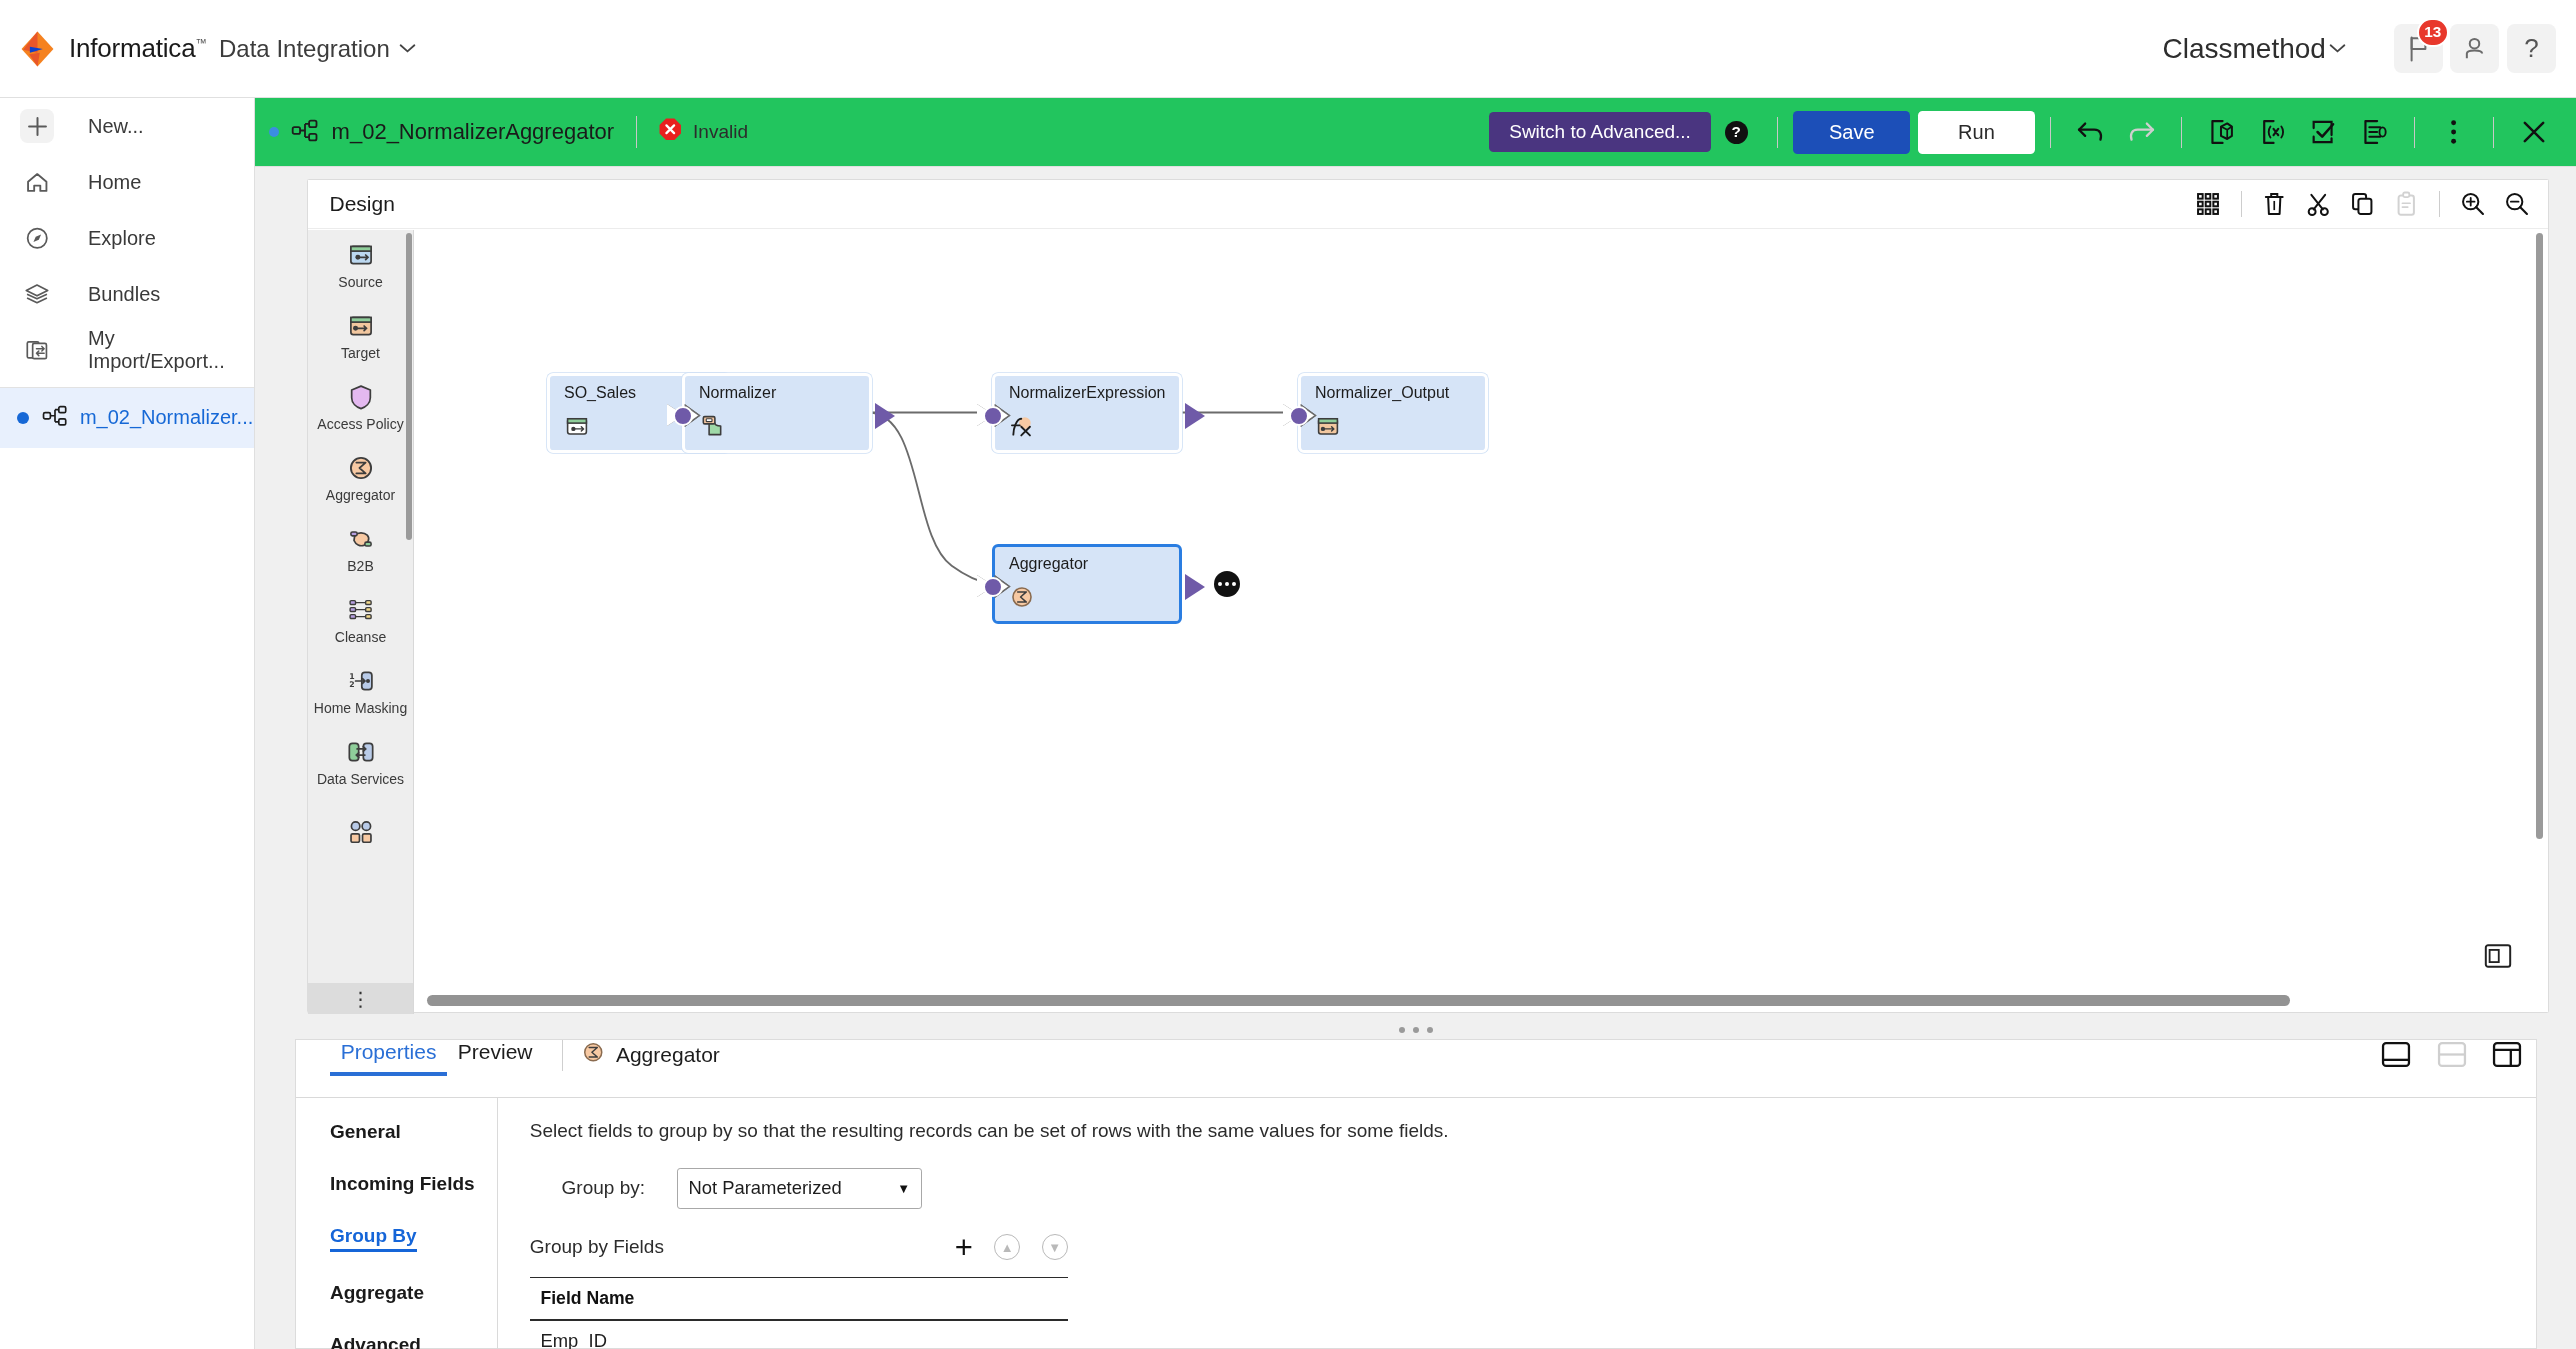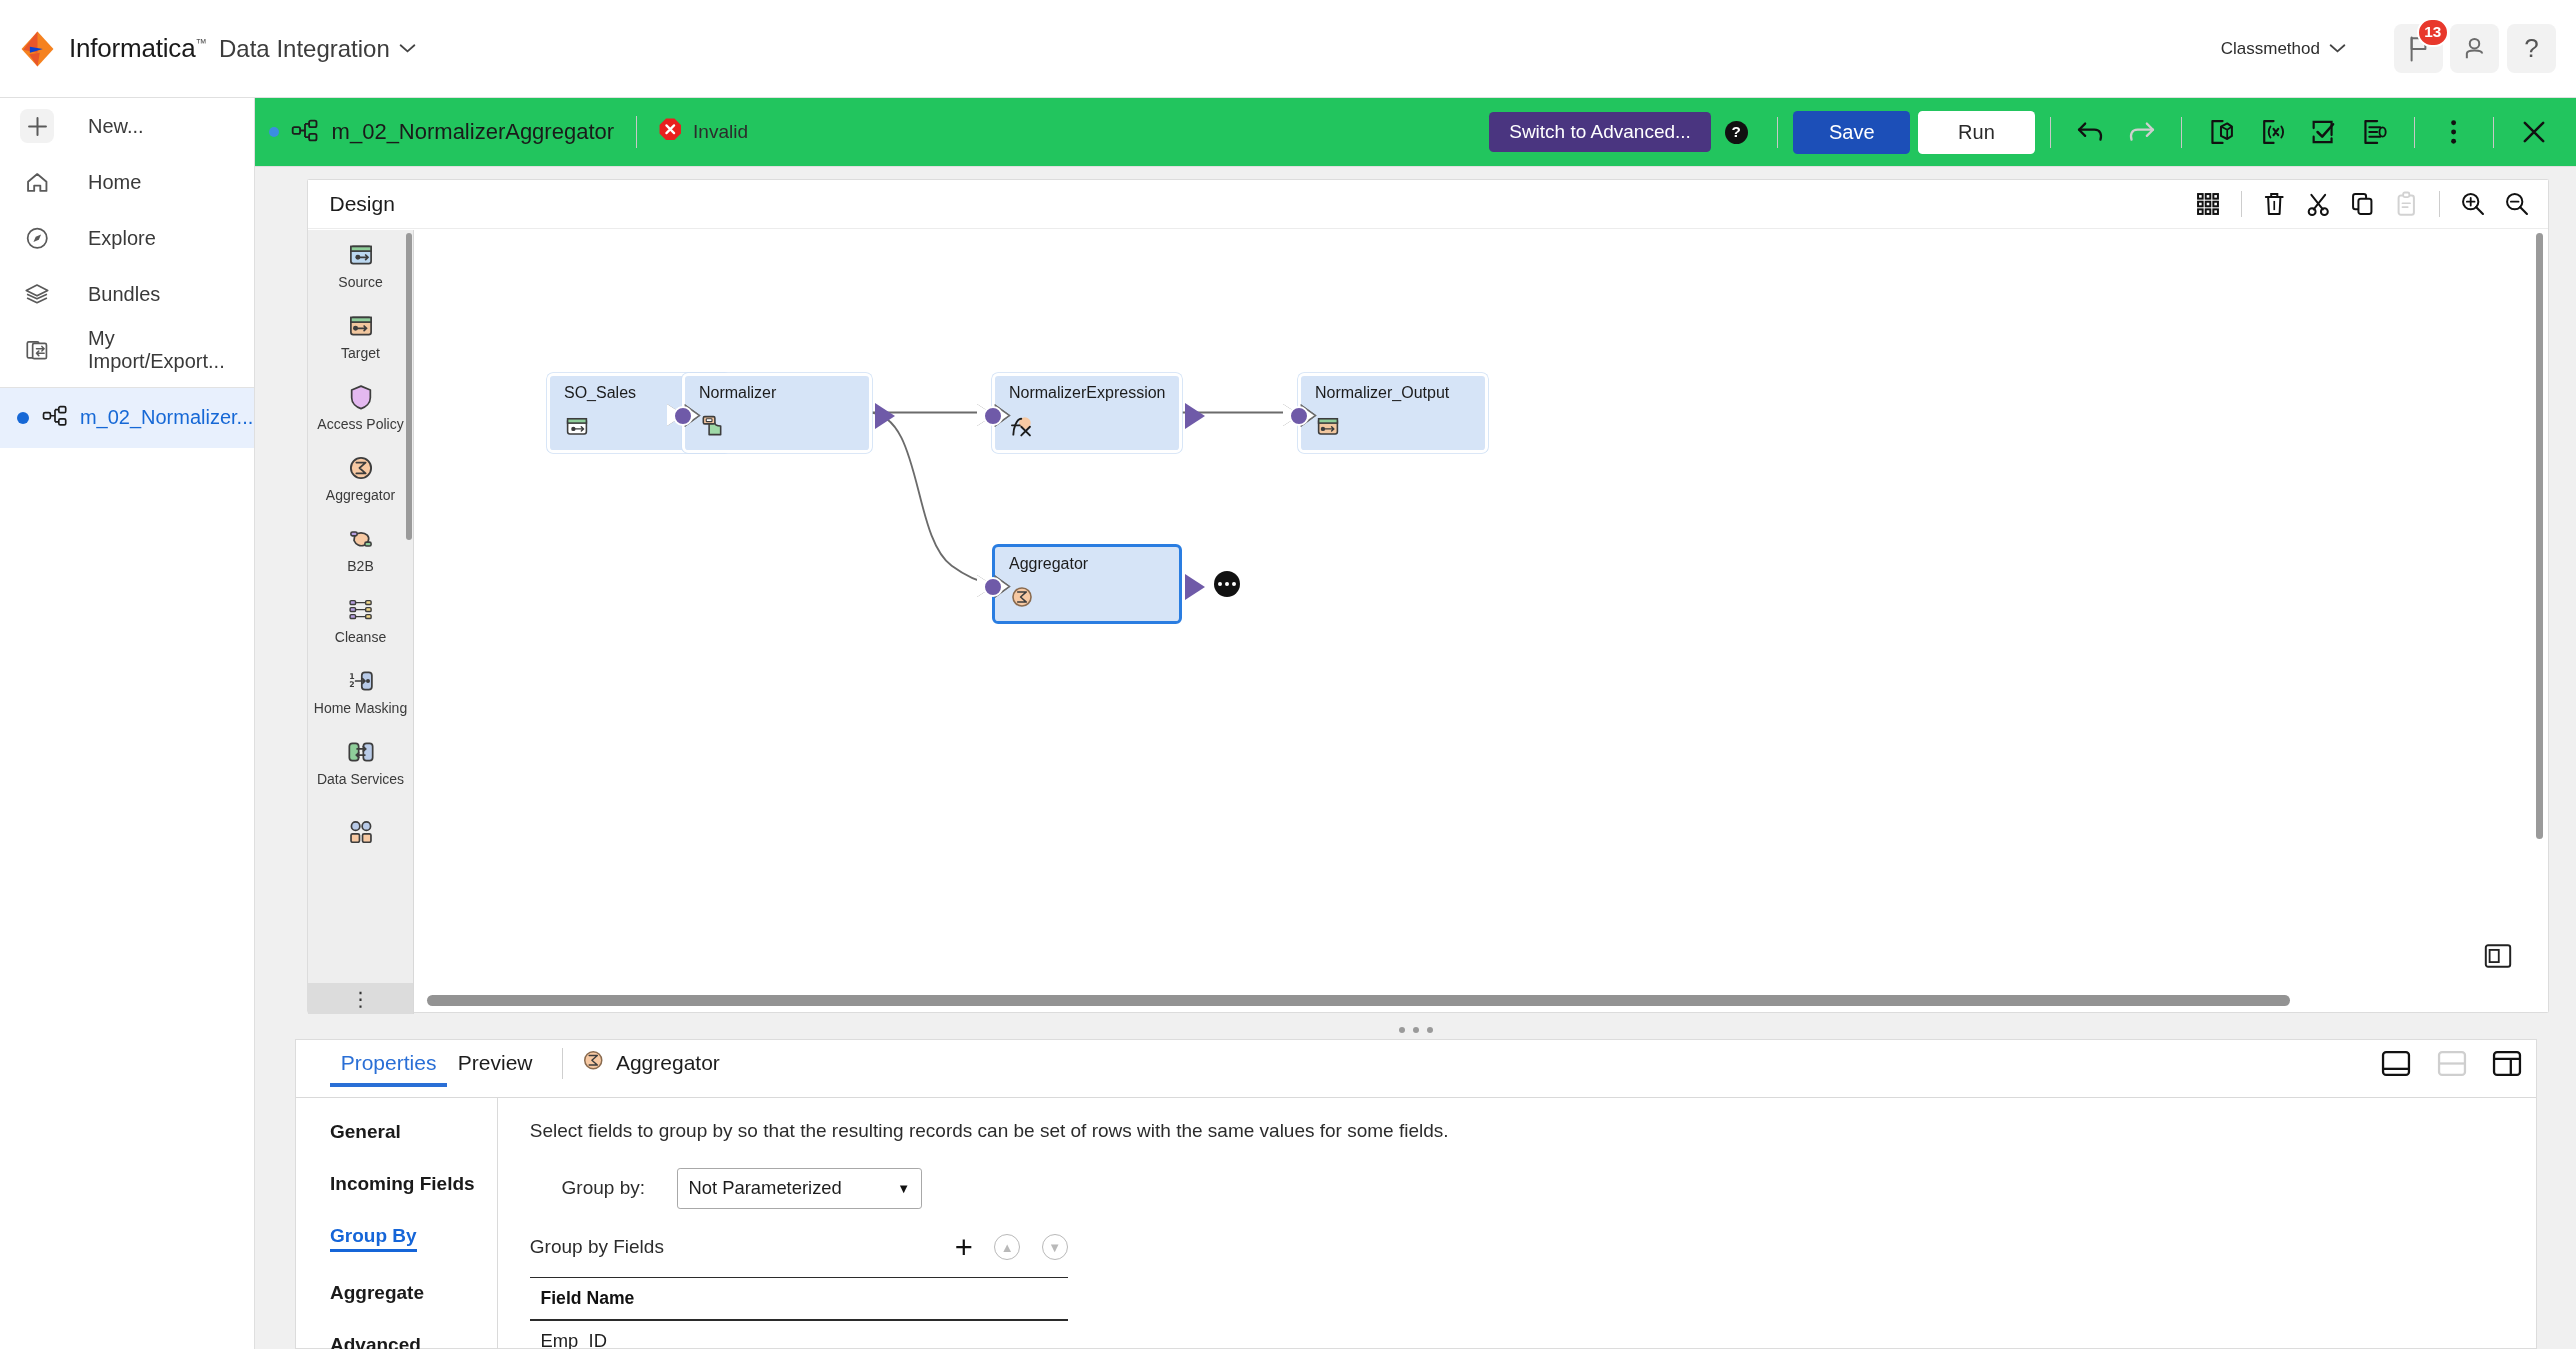--- a/index.html
+++ b/index.html
@@ -25,21 +25,21 @@
   .brand-sup { font-size: 11.5px; vertical-align: super; color: #555; }
   .brand-service {
     font-size: 24px; color: #3c3c3c; margin-left: 12.3px; font-weight: 400;
   }
   .chev-small { margin-left: 9.2px; font-size: 17px; color: #444; }
 
   #header-right {
     margin-left: auto; display: flex; align-items: center; padding-right: 20px; gap: 7.7px;
   }
   #org-switcher {
-    font-size: 17px; color: #2e2e2e; display: flex; align-items: center; gap: 9px;
+    font-size: 28px; color: #2e2e2e; display: flex; align-items: center; gap: 3px;
     margin-right: 40px; cursor: pointer;
   }
   .hdr-btn {
     width: 49px; height: 49px; border-radius: 7.7px; background: #f2f2f2;
     display: flex; align-items: center; justify-content: center;
     position: relative; cursor: pointer;
   }
   .badge {
     position: absolute; top: -6.1px; right: -6.1px; min-width: 29px; height: 29px;
     border-radius: 14.6px; background: #e8382c; color: #fff; font-size: 15.3px;
@@ -173,21 +173,21 @@
     position: absolute; left: 40px; top: 922px; width: 2242px; height: 20px;
     display: flex; align-items: center; justify-content: center; gap: 7.7px; cursor: row-resize;
   }
   #splitter i { width: 6.1px; height: 6.1px; border-radius: 50%; background: #9a9a9a; display: block; }
 
   
   #props-card {
     position: absolute; left: 40px; top: 941px; width: 2242px; height: 310px;
     background: #fff; border: 0.8px solid #dcdcdc;
   }
-  #props-tabs { height: 58px; display: flex; align-items: center; padding: 0 10.7px 0 34px; position: relative; }
+  #props-tabs { height: 58px; display: flex; align-items: flex-start; padding: 0 10.7px 0 34px; position: relative; }
   .ptab {
     font-size: 21px; color: #1d1d1d; padding: 0 10.7px 12.3px 10.7px; cursor: pointer; position: relative;
   }
   .ptab.active { color: #2a6fd6; }
   .ptab.active::after {
     content: ""; position: absolute; left: 0; right: 0; bottom: 0; height: 4.6px; background: #2a6fd6;
   }
   .ptab-sep { width: 0.8px; height: 31px; background: #cfcfcf; margin: 0 18.4px 10.7px 18.4px; }
   #ptab-agg { display: flex; align-items: center; gap: 10.7px; font-size: 21px; color: #1d1d1d; padding-bottom: 12.3px; cursor: pointer; }
   #props-layout-icons { margin-left: auto; display: flex; align-items: center; gap: 21.5px; padding-bottom: 9.2px; }

